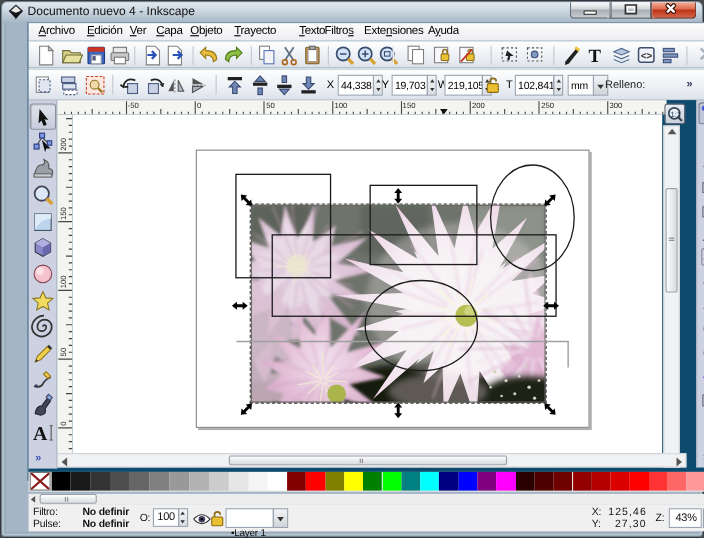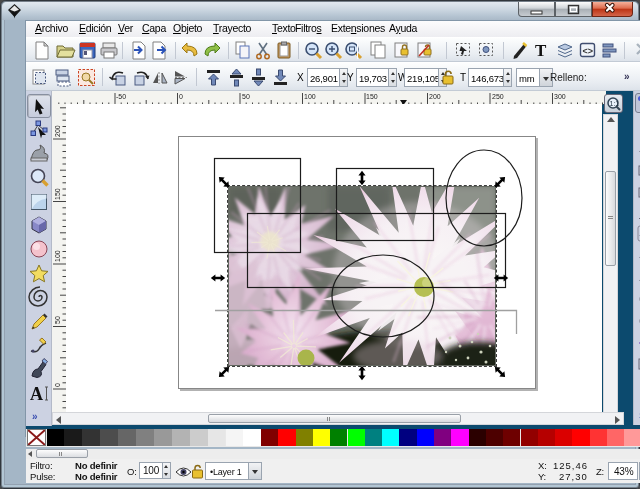--- a/index.html
+++ b/index.html
@@ -39,20 +39,21 @@
 .sw{position:absolute;top:0;height:17px;}
 b{font-weight:bold;}
 </style></head><body>
 <div id="win">
   <div id="titlebar"></div>
   <svg class="abs" style="left:6px;top:3px" width="15" height="15" viewBox="0 0 15 15">
       <path d="M7.5 0 L14 6 L7.5 13 L1 6 Z" fill="#1a1a1a"></path>
       <path d="M7.5 1.5 L12 5.8 L7.5 7.5 L3 5.8 Z" fill="#e8e8e8"></path>
       <path d="M5 8.5 q2.5 4 2.5 6 q0-2 2.5-6 z" fill="#111"></path>
     </svg>
+  <div id="title">Documento nuevo 4 - Inkscape</div>
   <div id="caps">
     <div class="cap"><svg width="35" height="13">
           <rect x="12" y="8" width="11" height="3" fill="#fff" stroke="#333" stroke-width="1"></rect>
         </svg></div>
     <div class="cap"><svg width="35" height="13">
           <rect x="12.5" y="2.5" width="10" height="8" fill="none" stroke="#333" stroke-width="1.4"></rect>
           <rect x="14.5" y="4.5" width="6" height="4" fill="none" stroke="#fff" stroke-width="1"></rect>
         </svg></div>
     <div class="cap capx"><svg width="39" height="14">
           <path d="M14 3 L19.5 8.5 M19.5 3 L14 8.5" stroke="#3a1005" stroke-width="4.2" stroke-linecap="round"></path>
@@ -248,21 +249,21 @@
             <rect x="2" y="8" width="13" height="3" fill="#222"></rect>
             <path d="M8.5 17 l4.5-5 h-9 z" fill="#7088b8" stroke="#3a4a70"></path>
             <rect x="6.5" y="0" width="4" height="6" fill="#7088b8" stroke="#3a4a70"></rect>
           </g>
         <g transform="translate(246,1)">
             <rect x="2" y="13" width="13" height="3" fill="#222"></rect>
             <path d="M8.5 12 l5-5 h-3 v-6 h-4 v6 h-3 z" fill="#7088b8" stroke="#3a4a70"></path>
           </g>
       </svg>
       <div class="lbl" style="left:271px;top:9px">X</div>
-      <div class="spin" style="left:281px;top:5px;width:33px">26,901</div>
+      <div class="spin" style="left:281px;top:5px;width:33px">44,338</div>
       <div class="spa" style="left:313px;top:5px">
           <i class="u"></i>
           <i class="d"></i>
         </div>
       <div class="lbl" style="left:321px;top:9px">Y</div>
       <div class="spin" style="left:330px;top:5px;width:33px">19,703</div>
       <div class="spa" style="left:362px;top:5px">
           <i class="u"></i>
           <i class="d"></i>
         </div>
@@ -270,21 +271,21 @@
       <div class="spin" style="left:378px;top:5px;width:35px">219,105</div>
       <div class="spa" style="left:412px;top:5px">
           <i class="u"></i>
           <i class="d"></i>
         </div>
       <svg class="abs" style="left:416px;top:7px" width="13" height="15">
           <rect x="1" y="6" width="10" height="8" rx="1" fill="#e8c030" stroke="#8a6a14"></rect>
           <path d="M3.5 6 V4 a2.8 2.8 0 0 1 5.6 0" fill="none" stroke="#8a6a14" stroke-width="1.6"></path>
         </svg>
       <div class="lbl" style="left:434px;top:9px">T</div>
-      <div class="spin" style="left:442px;top:5px;width:36px">146,673</div>
+      <div class="spin" style="left:442px;top:5px;width:36px">102,841</div>
       <div class="spa" style="left:477px;top:5px">
           <i class="u"></i>
           <i class="d"></i>
         </div>
       <div class="spin" style="left:490px;top:5px;width:24px">mm</div>
       <div class="spa" style="left:513px;top:5px;width:14px;background:linear-gradient(180deg,#f2f3f5,#cfd4da)">
           <i style="left:3px;top:8px;border-left:3.5px solid transparent;border-right:3.5px solid transparent;border-top:4px solid #333"></i>
         </div>
       <div class="lbl" style="left:524px;top:9px;color:#222">Relleno:</div>
       <div class="lbl" style="left:598px;top:8px;color:#335;font-weight:bold">»</div>
@@ -763,21 +764,21 @@
       </div>
       <svg class="abs" style="left:149px;top:5px" width="17" height="14">
           <path d="M1 8 q7.5-8 15 0 q-7.5 8-15 0" fill="#fff" stroke="#333"></path>
           <circle cx="8.5" cy="8" r="3" fill="#446"></circle>
           <circle cx="8.5" cy="8" r="1.2" fill="#000"></circle>
         </svg>
       <svg class="abs" style="left:165px;top:4px" width="13" height="16">
           <rect x="1.5" y="7" width="10" height="8" rx="1" fill="#e8c030" stroke="#8a6a14"></rect>
           <path d="M4 7 V5 a2.6 2.6 0 0 1 5.2 0" fill="none" stroke="#8a6a14" stroke-width="1.5"></path>
         </svg>
-      <div class="abs" style="left:179px;top:3px;width:44px;height:18px;background:#fff;border:1px solid #9aa4b0;font-size:9px;padding:4px 0 0 4px">•Layer 1</div>
+      <div class="abs" style="left:179px;top:3px;width:44px;height:18px;background:#fff;border:1px solid #9aa4b0;font-size:9px;padding:16px 0 0 4px">•Layer 1</div>
       <div class="abs" style="left:222px;top:3px;width:14px;height:18px;background:linear-gradient(180deg,#f2f3f5,#cfd4da);border:1px solid #9aa4b0">
         <i class="abs" style="left:3px;top:7px;border-left:3.5px solid transparent;border-right:3.5px solid transparent;border-top:4px solid #333"></i>
       </div>
       <div class="abs" style="left:512px;top:1px">X:</div>
         <div class="abs" style="left:527px;top:1px;letter-spacing:1px">125,46</div>
       <div class="abs" style="left:512px;top:12px">Y:</div>
         <div class="abs" style="left:533px;top:12px;letter-spacing:1px">27,30</div>
       <div class="abs" style="left:570px;top:7px">Z:</div>
       <div class="abs" style="left:582px;top:3px;width:30px;height:18px;background:#fff;border:1px solid #9aa4b0;font-size:10px;padding:3px 0 0 5px">43%</div>
       <div class="abs" style="left:613px;top:3px;width:10px;height:18px;background:linear-gradient(180deg,#f4f5f7,#d9dde2);border:1px solid #9aa4b0">

